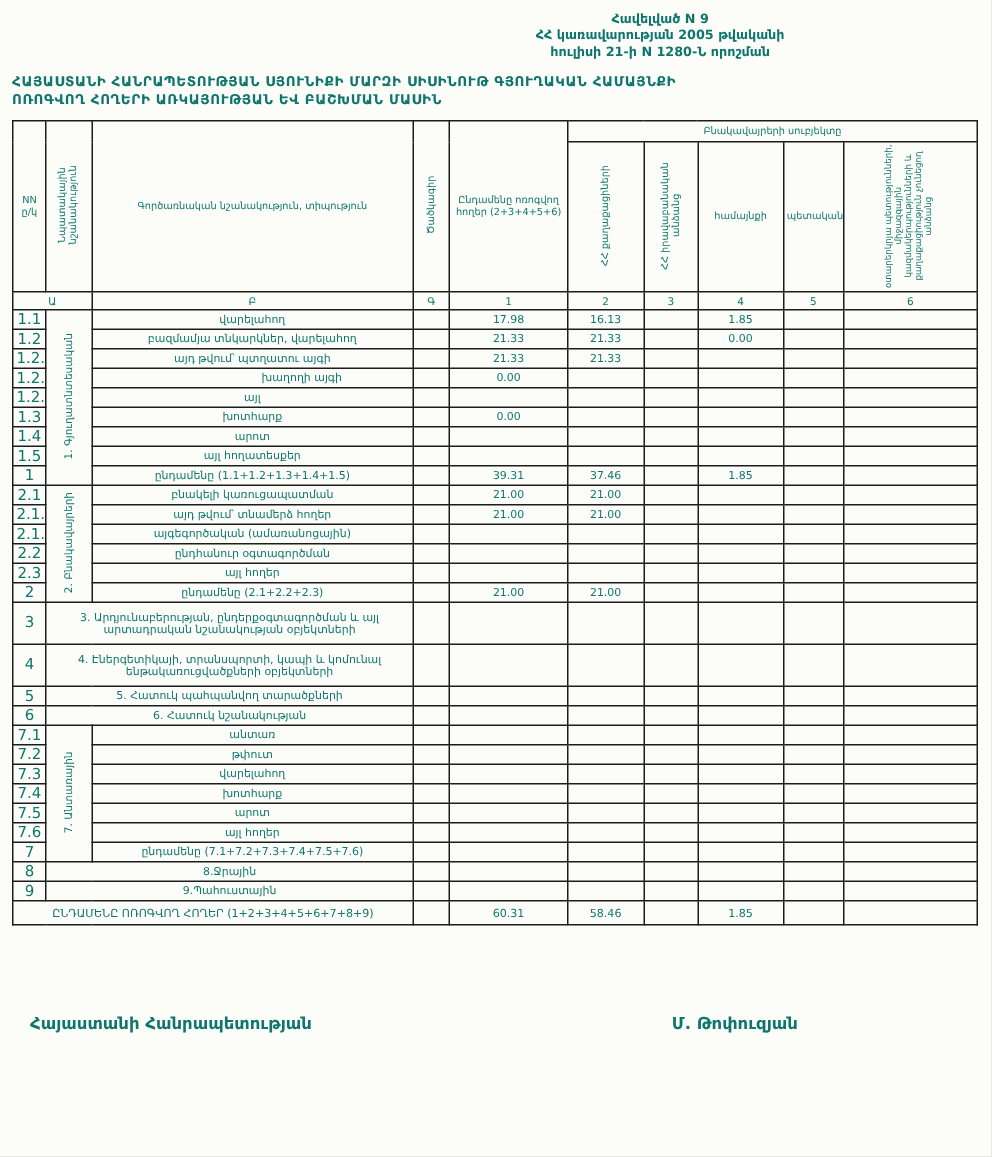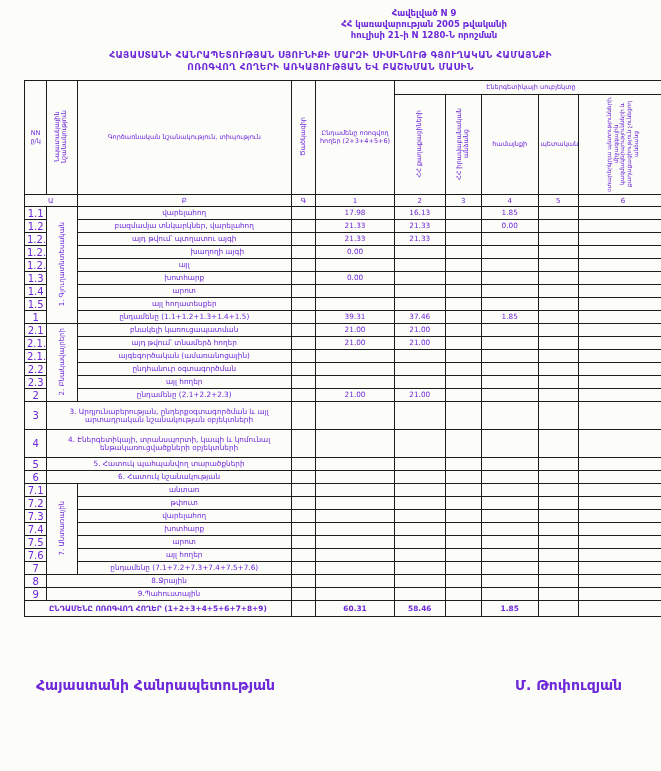--- a/index.html
+++ b/index.html
@@ -2,36 +2,36 @@
 <html><head>
 <meta charset="utf-8">
 <style>
   * { box-sizing: border-box; }
   html, body { margin: 0; padding: 0; background: #d8d8d4; }
   .page {
     width: 661px; height: 771px;
     margin: 0 auto;
     background: #fcfcf9;
     font-family: "DejaVu Sans", sans-serif;
-    color: #6d28d9;
-    padding: 6px 24px;
+    color: #0f766e;
+    padding: 6px 8px;
     position: relative;
   }
   
   .corner-note {
     width: fit-content;
     margin: 2px 130px 0 auto;
     text-align: center;
     font-size: 8.5px;
     font-weight: bold;
     line-height: 1.3;
   }
   
   .doc-title {
-    text-align: center;
+    text-align: left;
     font-size: 9px;
     font-weight: bold;
     letter-spacing: 0.4px;
     margin-top: 8px;
     line-height: 1.35;
   }
   
   table.land {
     border-collapse: collapse;
     table-layout: fixed;
@@ -64,27 +64,27 @@
   .rot.small { font-size: 5.8px; }
   tr.codes th { font-size: 7px; height: 12px; font-weight: normal; }
   tbody td { font-size: 7.3px; height: 13px; line-height: 1.1; vertical-align: middle; }
   td.no  { text-align: center; font-size: 10px; }
   td.num { text-align: center; }
   td.lbl { text-align: center; padding-left: 4px; }
   td.lbl.ind2 { padding-left: 68px; }
   td.grp { text-align: center; vertical-align: middle; }
   td.grp .rot { max-height: 110px; font-size: 7px; }
   tr.tall td { height: 28px; }
-  tr.grand td { font-weight: bold; height: 16px; font-size: 7.4px; margin-left: 39px; }
+  tr.grand td { font-weight: normal; height: 16px; font-size: 7.4px; margin-left: 39px; }
   
   .sign {
     display: flex;
     justify-content: flex-start;
     margin-top: 58px;
-    font-size: 14px;
+    font-size: 11px;
     font-weight: bold;
     line-height: 1.45;
   }
   .sign-left { margin-left: 12px; }
   .sign-right { margin-left: 240px; }
 </style>
 </head>
 <body>
 
 <div class="page">
@@ -113,21 +113,21 @@
         <col style="width:40px">
       <col style="width:88px">
     </colgroup>
     <thead>
       <tr class="main-hdr">
         <th rowspan="2">NN ը/կ</th>
         <th rowspan="2"><span class="rot">Նպատակային նշանակություն</span></th>
         <th rowspan="2">Գործառնական նշանակություն, տիպություն</th>
         <th rowspan="2"><span class="rot">Ծածկագիր</span></th>
         <th rowspan="2">Ընդամենը ոռոգվող հողեր (2+3+4+5+6)</th>
-        <th colspan="5">Էներգետիկայի սուբյեկտը</th>
+        <th colspan="5">Բնակավայրերի սուբյեկտը</th>
       </tr>
       <tr class="sub-hdr">
         <th><span class="rot">ՀՀ քաղաքացիների</span></th>
         <th><span class="rot">ՀՀ իրավաբանական անձանց</span></th>
         <th>համայնքի</th>
         <th>պետական</th>
         <th><span class="rot small">օտարերկրյա պետությունների, միջազգային կազմակերպությունների և քաղաքացիություն չունեցող անձանց</span></th>
       </tr>
       <tr class="codes">
         <th colspan="2">Ա</th>

